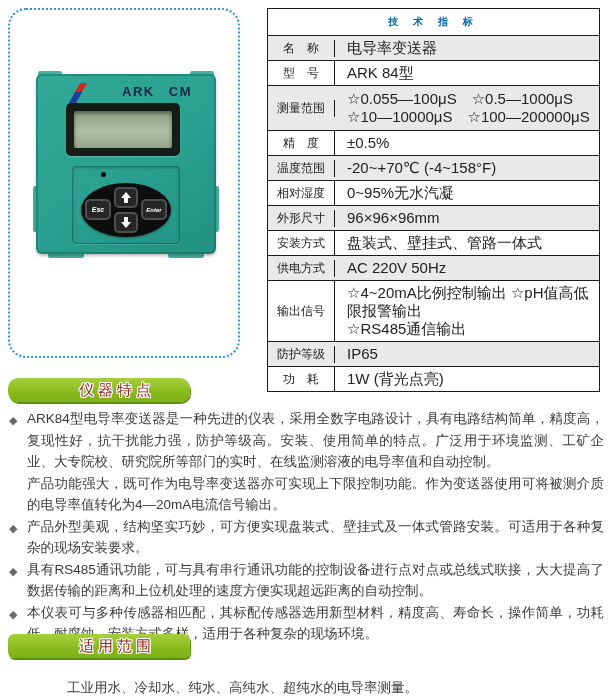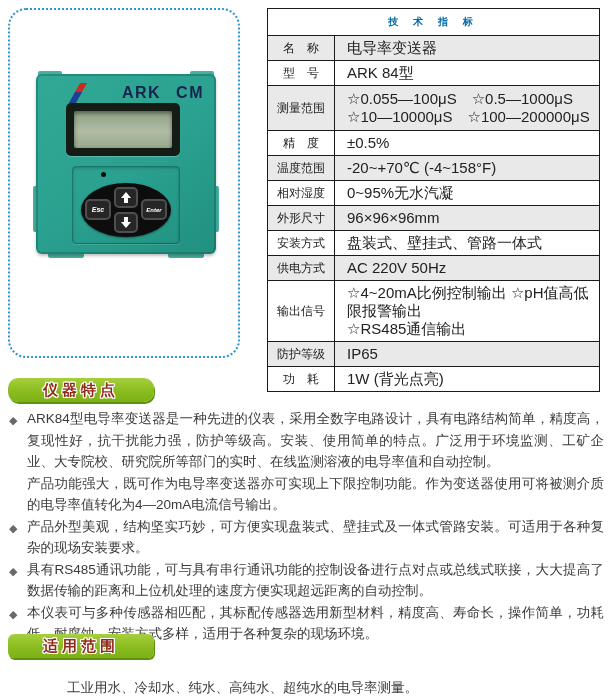--- a/index.html
+++ b/index.html
@@ -15,21 +15,21 @@
   .tab.tr { right:2px; top:-3px; width:24px; height:12px; }
   .tab.bl { left:12px;  bottom:-4px; width:36px; height:10px; }
   .tab.br { right:12px; bottom:-4px; width:36px; height:10px; }
   .tab.sl { left:-3px;  bottom:22px; width:8px; height:46px; }
   .tab.sr { right:-3px; bottom:22px; width:8px; height:46px; }
   .device-body { position:absolute; inset:0; background:linear-gradient(145deg,#32a896 0%,#2aa090 55%,#21907f 100%);
                  border-radius:6px; box-shadow:inset 0 0 0 2px rgba(0,60,50,.25), 0 2px 3px rgba(0,0,0,.25); }
   .brand-logo { position:absolute; left:32px; top:8px; width:20px; height:22px; }
   .logo-red  { position:absolute; left:9px; top:1px; width:7px; height:11px; background:#cf2a20; transform:skewX(-30deg); }
   .logo-blue { position:absolute; left:4px; top:10px; width:7px; height:11px; background:#1e3d96; transform:skewX(-30deg); }
-  .brand-text { position:absolute; left:86px; top:10px; font-size:16px; font-weight:bold;
+  .brand-text { position:absolute; left:86px; top:10px; font-size:13px; font-weight:bold;
                 color:#17254d; letter-spacing:1.5px; word-spacing:9px; }
   .lcd-frame { position:absolute; left:30px; top:29px; width:114px; height:53px;
                background:#141c15; border-radius:5px; box-shadow:0 1px 1px rgba(255,255,255,.25); }
   .lcd-screen { position:absolute; left:8px; top:8px; right:8px; bottom:8px; border-radius:2px;
                 background:linear-gradient(180deg,#8da083 0%,#b0bda4 55%,#97a98d 100%);
                 box-shadow:inset 0 2px 4px rgba(0,0,0,.45); }
   .control-panel { position:absolute; left:36px; top:92px; width:106px; height:76px;
                    border:1px solid rgba(0,40,35,.35); border-radius:4px;
                    box-shadow:inset 0 1px 3px rgba(0,0,0,.25), 0 1px 0 rgba(255,255,255,.12); }
   .panel-dot { position:absolute; left:28px; top:5px; width:5px; height:5px; background:#0c0c0c; border-radius:50%; }
@@ -46,34 +46,34 @@
   .arr .tri-down { width:0; height:0; border-left:5px solid transparent; border-right:5px solid transparent; border-top:6px solid #fff; }
   .arr .stem { width:4px; height:5px; background:#fff; }
 
   
   .spec-table { position:absolute; left:267px; top:8px; width:333px;
                 border:1px solid #1a1a1a; box-sizing:border-box; background:#fff; }
   .spec-header { height:26px; line-height:26px; text-align:center; font-weight:bold;
                  font-size:10px; letter-spacing:6px; color:#0369a1; }
   .spec-row { display:flex; border-top:1px solid #1a1a1a; min-height:23px; align-items:stretch; }
   .spec-row.tall { min-height:44px; }
-  .spec-row.gray { background:#e9e9e9; }
+  .spec-row.gray { background:#e9e9e9;align-items:center; }
   .spec-label { width:66px; flex:0 0 66px; display:flex; align-items:center; justify-content:center;
                 border-right:1px solid #1a1a1a; font-size:12px; color:#222; text-align:center; }
   .spec-value { flex:1; display:flex; flex-direction:column; justify-content:center;
                 padding:3px 6px 3px 12px; font-size:15px; color:#222; line-height:18px; }
 
   
   .section-heading { position:absolute; left:8px; width:146px; height:24px; border-radius:10px;
                      background:linear-gradient(180deg,#a6cf3d 0%,#8abc1f 55%,#7cb115 100%);
                      box-shadow:1px 2px 0 #5f9110;
-                     text-align:center; line-height:24px; font-size:15px; font-weight:bold;
+                     text-align:center; line-height:24px; font-size:15px; font-weight:normal;
                      color:#8f2b1b; letter-spacing:4px;
                      text-shadow:-1px 0 0 #fff,1px 0 0 #fff,0 -1px 0 #fff,0 1px 0 #fff,
-                                 1px 1px 0 #fff,-1px -1px 0 #fff,1px -1px 0 #fff,-1px 1px 0 #fff; }
+                                 1px 1px 0 #fff,-1px -1px 0 #fff,1px -1px 0 #fff,-1px 1px 0 #fff;padding-left:36px; }
   #features-heading { top:378px; }
   #scope-heading    { top:634px;border-radius:6px; }
 
   
   .features { position:absolute; left:8px; top:408px; width:596px; }
   .para { position:relative; padding-left:19px; font-size:13.5px; line-height:21.5px;
           color:#3a3a3a; text-align:justify; margin:0; }
   .para .bullet { position:absolute; left:1px; top:2px; font-size:11px; color:#6a6a6a; }
   .scope-text { position:absolute; left:27px; top:679px; font-size:13.5px; color:#3a3a3a;margin-left:40px; }
 </style>

